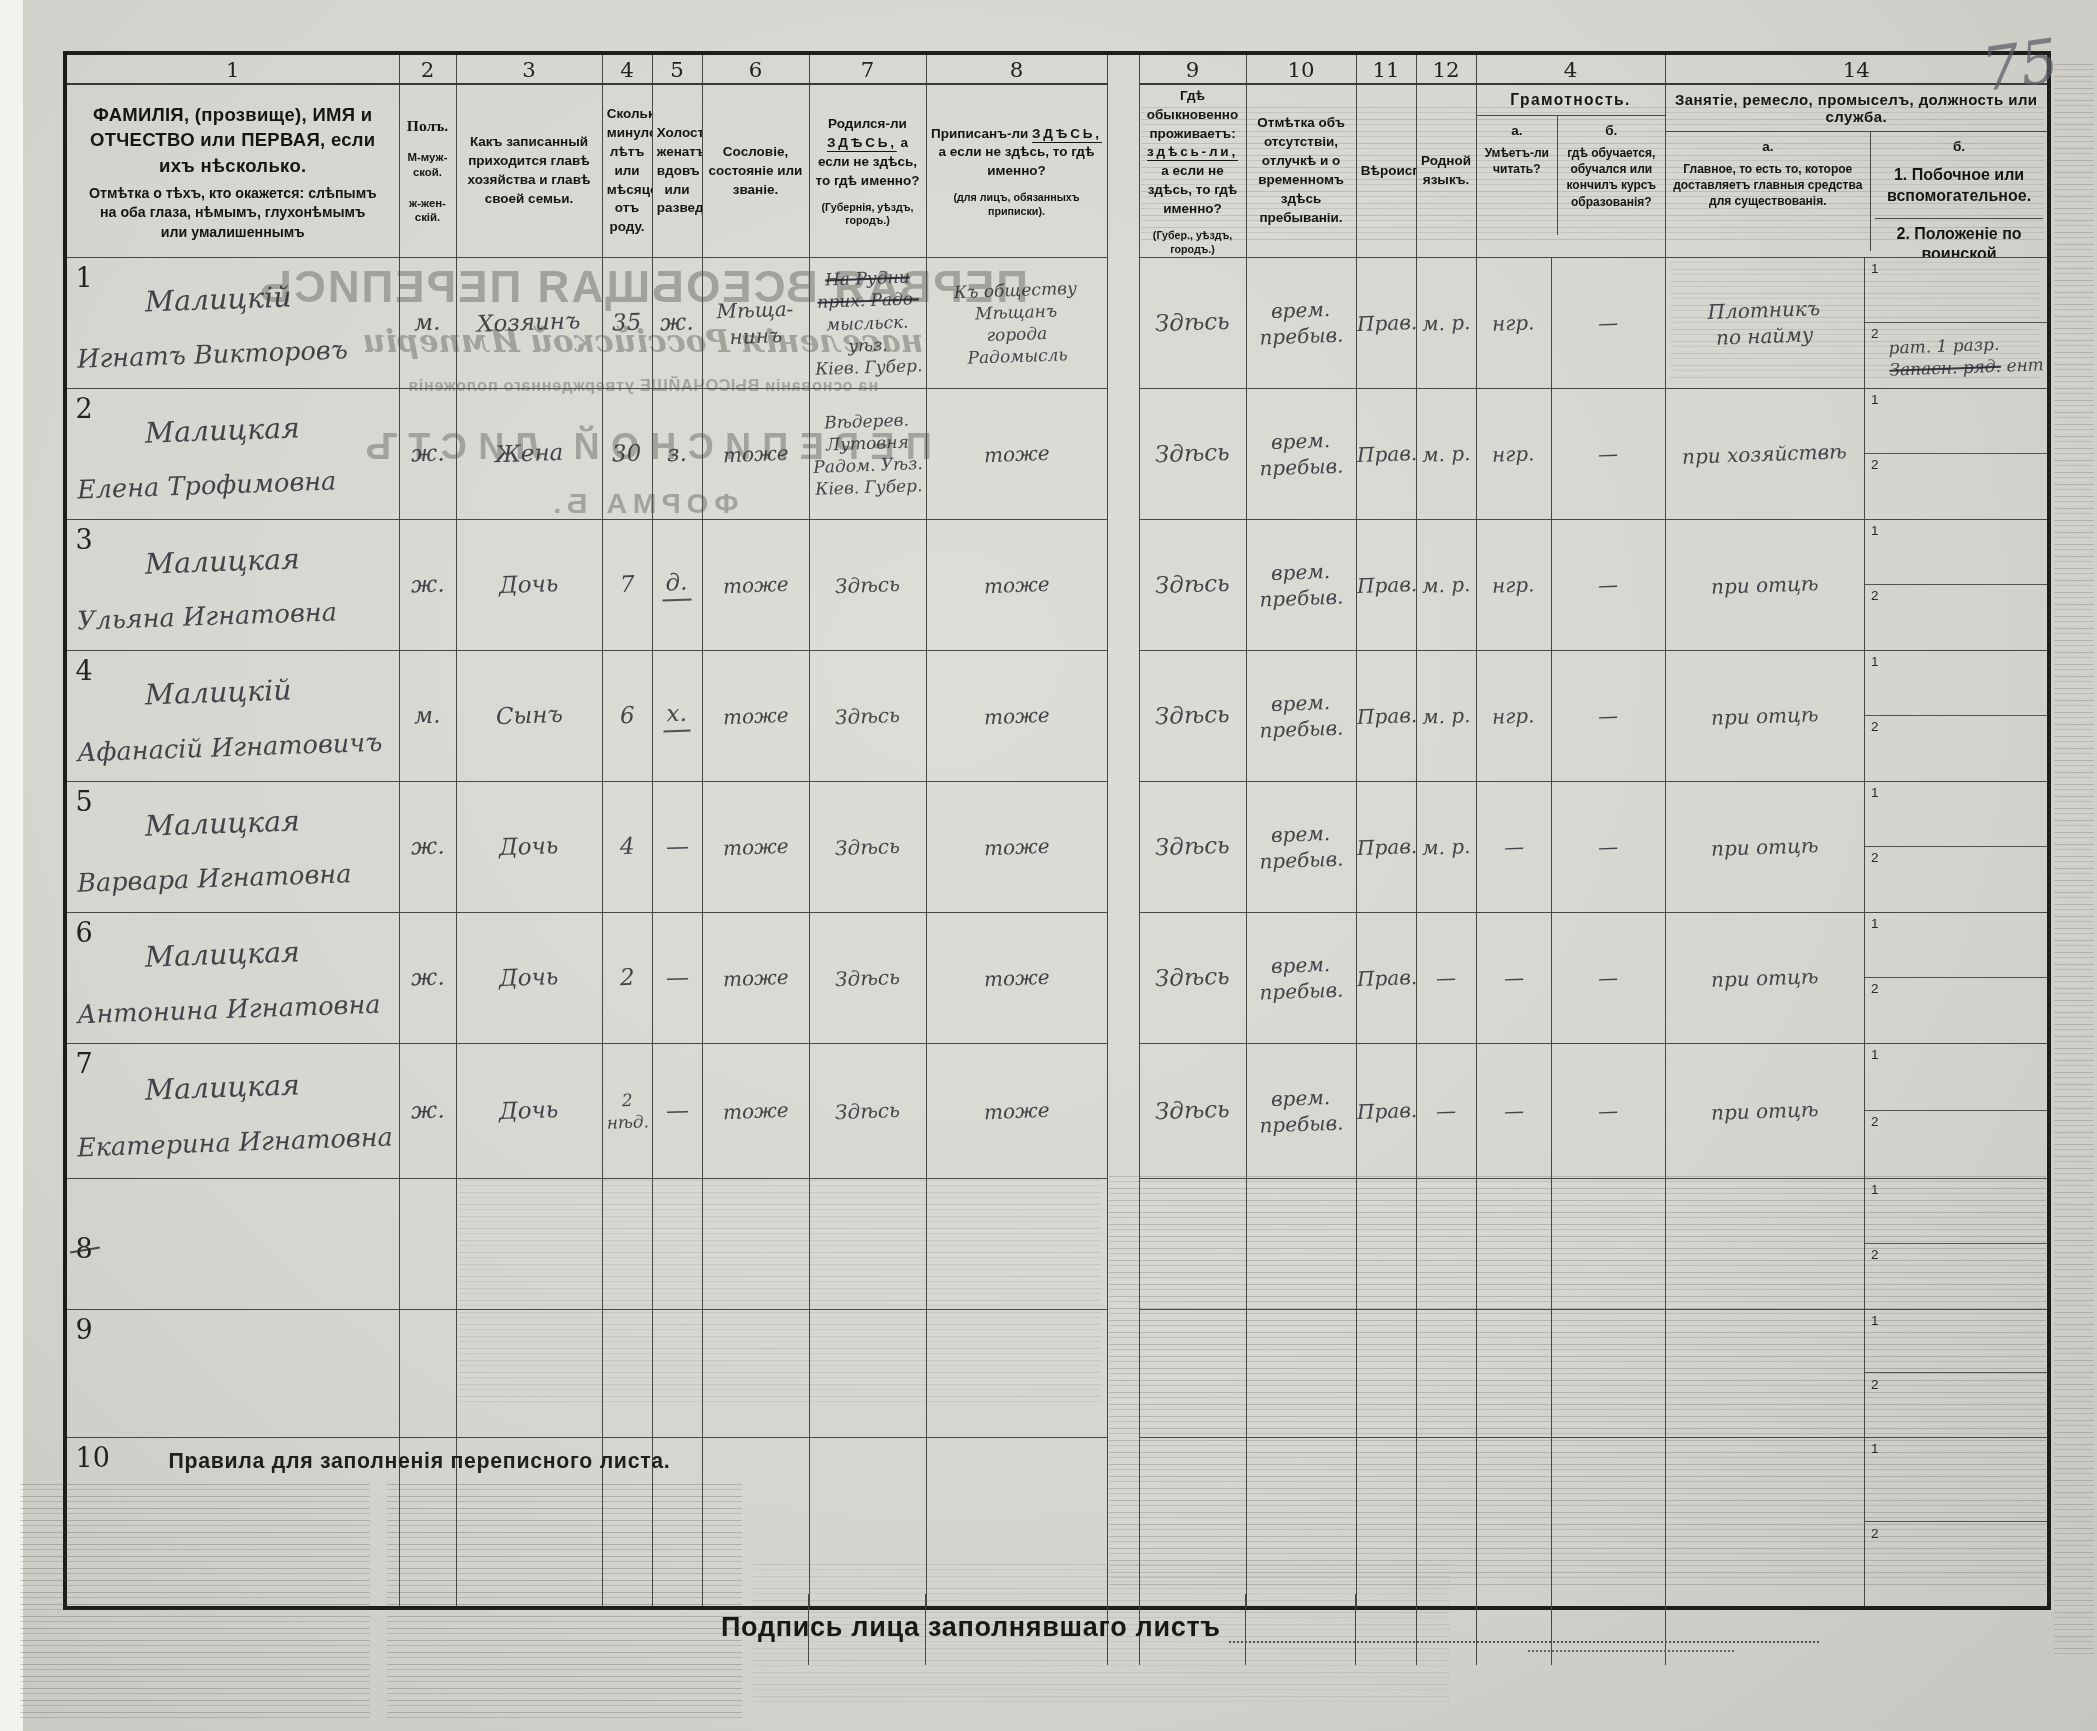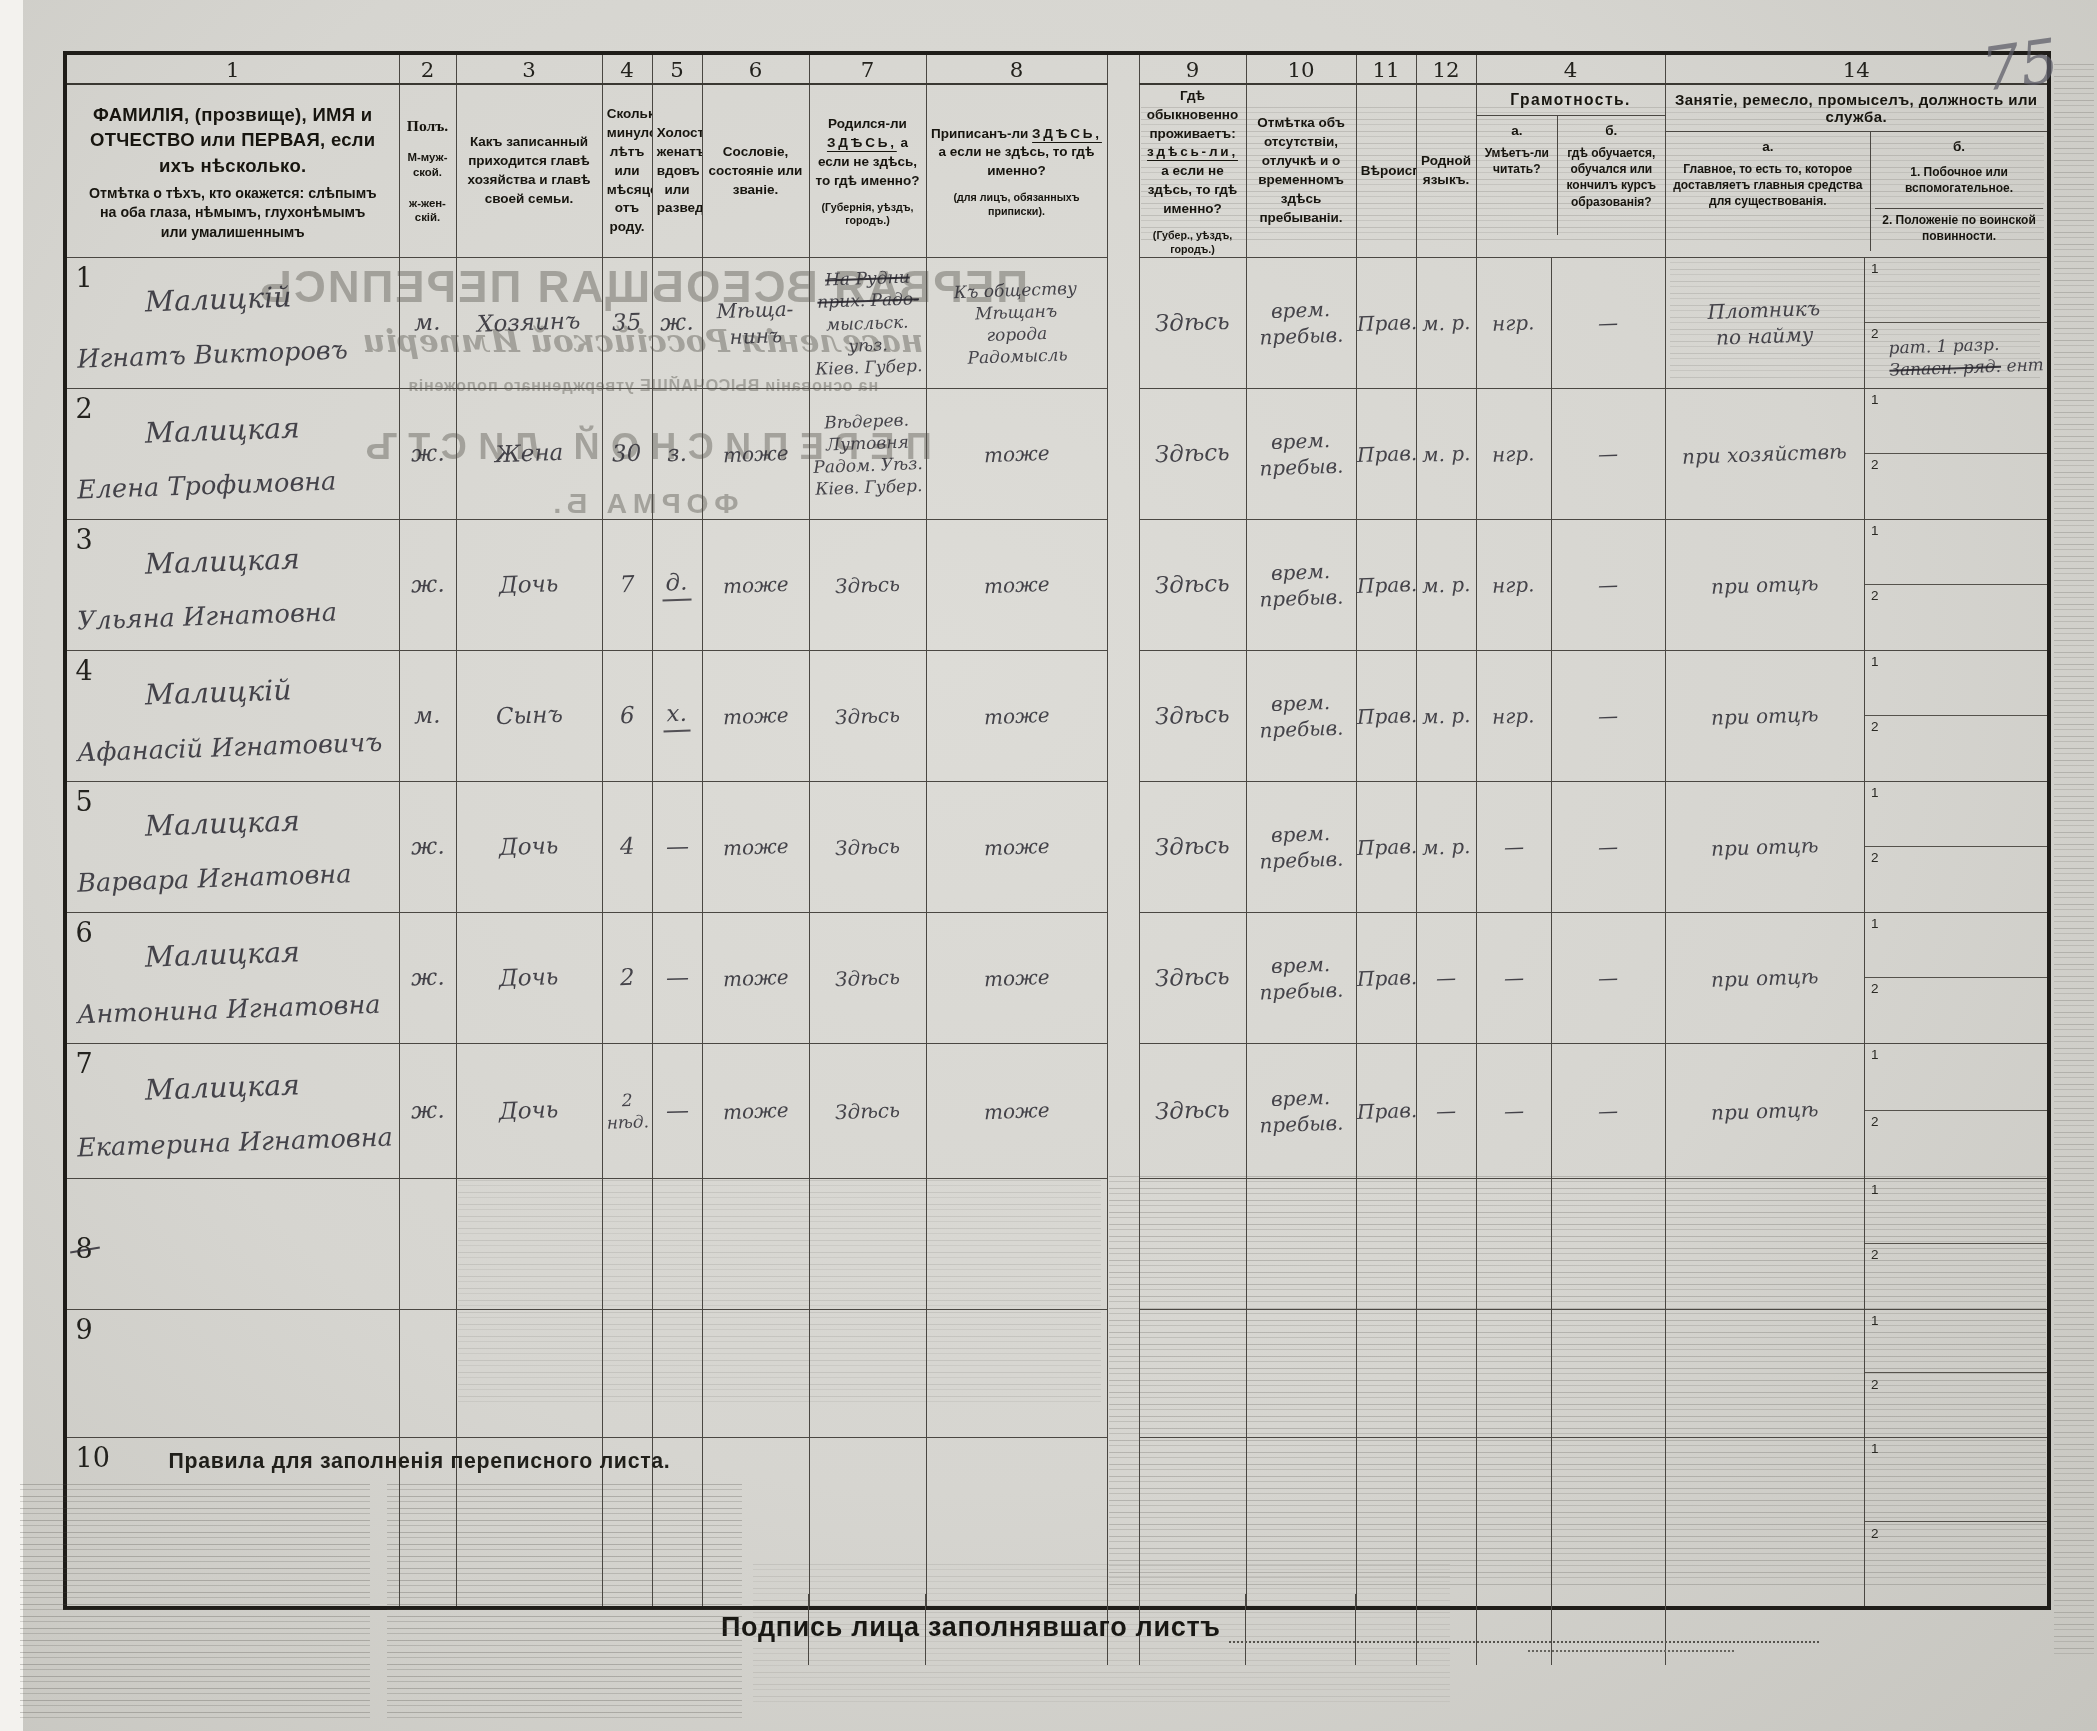--- a/index.html
+++ b/index.html
@@ -42,21 +42,21 @@
 
   .bandtitle{border-bottom:1.4px solid #4a4742;padding:5.7px 2.8px;font-size:15.6px;letter-spacing:1.4px;}
   .band14{font-size:15px;letter-spacing:0.4px;padding:5.7px 7.1px;}
   .split{display:flex;align-items:stretch;height:119px;}
   .subcol{flex:1;padding:4.3px 4.3px;position:relative;}
   .subcol + .subcol{border-left:1.4px solid #4a4742;}
   .sublabel{font-size:13.5px;margin:2.8px 0 7.1px;}
   .subtext{font-size:12px;line-height:1.35;}
   .s13a{flex:0 0 72px;}
   .s14a{flex:0 0 196px;}
-  .bitem{font-size:12px;line-height:1.3;padding:4.3px 2.8px;}
+  .bitem{font-size:16px;line-height:1.3;padding:4.3px 2.8px;}
   .bdiv{border-top:1.4px solid #4a4742;margin-top:7.1px;}
 
   
   .drow td{vertical-align:middle;text-align:center;position:relative;}
   .c1cell{text-align:left !important;}
   .rownum{position:absolute;top:4.3px;left:8.5px;font:400 27px "DejaVu Serif",serif;color:#23221e;}
   .numstruck{display:inline-block;position:relative;}
   .numstruck::after{content:"";position:absolute;left:-5.7px;right:-7.1px;top:52%;
     border-top:2.8px solid rgba(47,45,53,.85);transform:rotate(-10deg);}
   .hand{font-family:"DejaVu Serif",serif;font-style:italic;color:rgba(47,45,53,.88);

